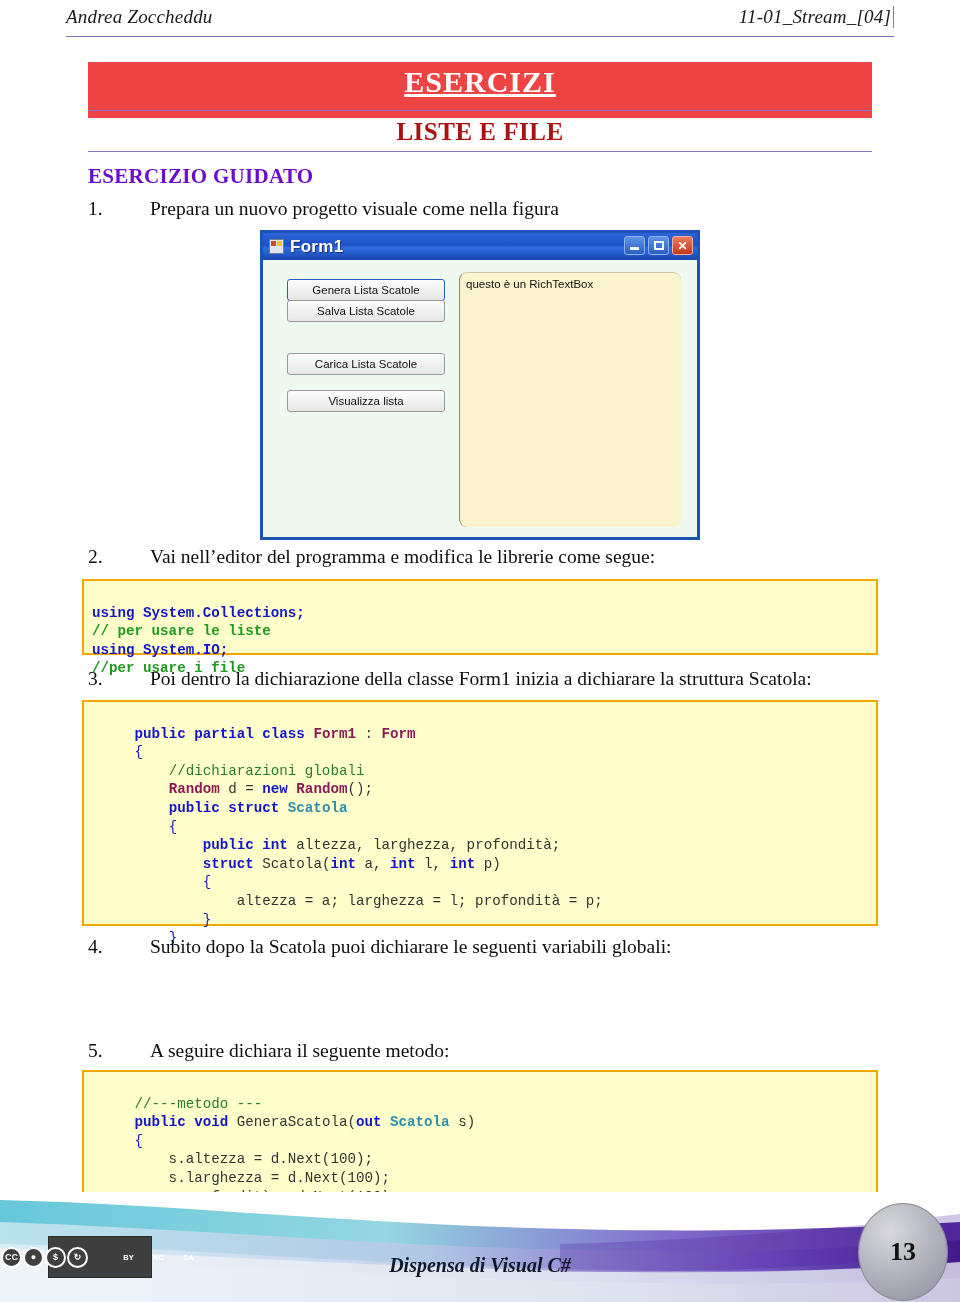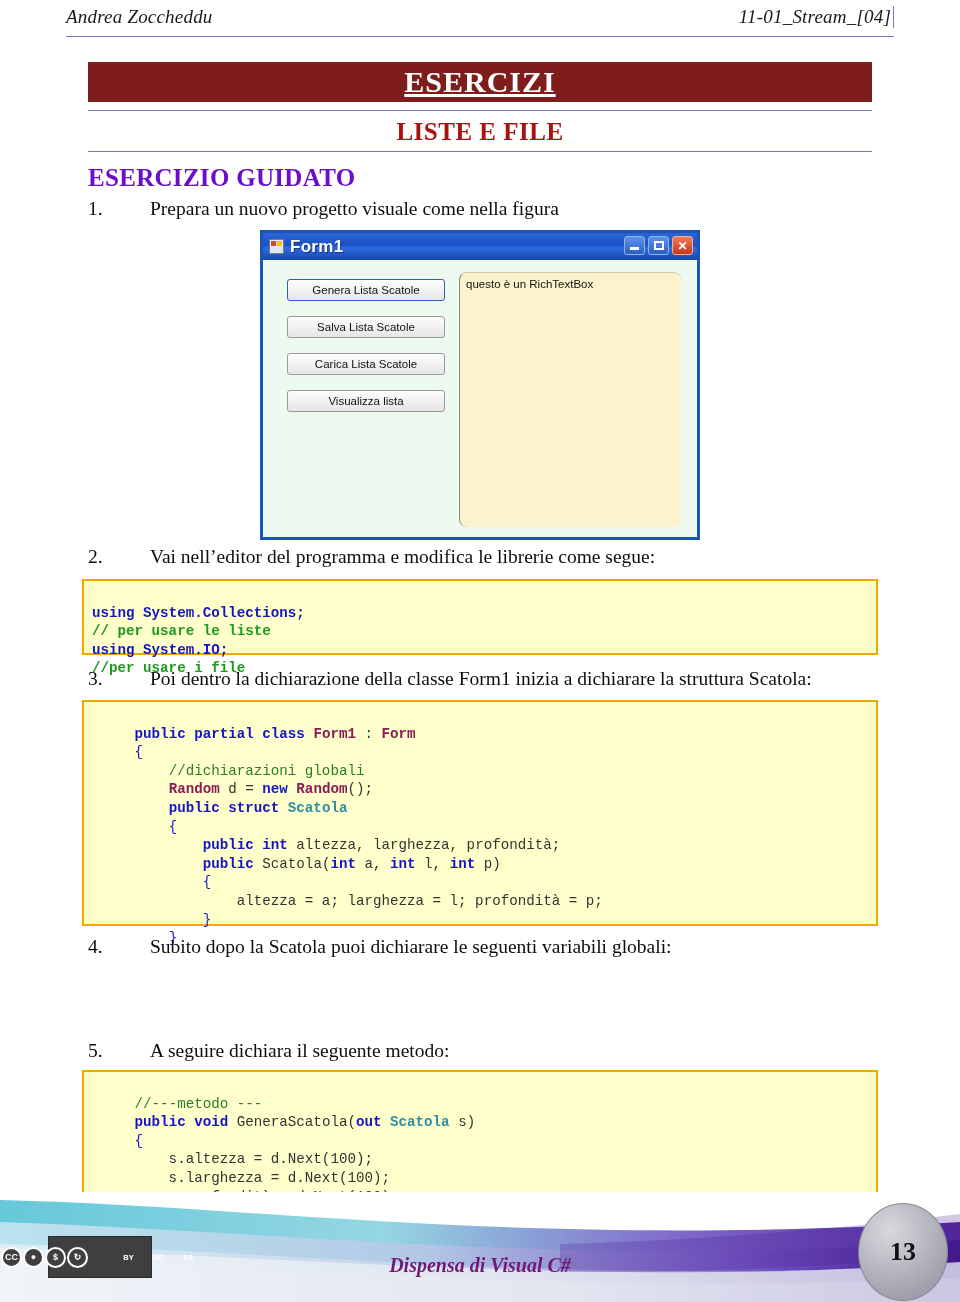--- a/index.html
+++ b/index.html
@@ -19,42 +19,42 @@
     border-bottom:1.5px solid #8a6fc4;
   }
   .doc-header .hdr-left,.doc-header .hdr-right{
     font-family:"Liberation Serif",serif;
     font-style:italic;font-size:19px;color:#1a1a1a;letter-spacing:.2px;
   }
   .doc-header .hdr-right{padding-right:2px;border-right:1.5px solid #8a6fc4;}
 
   
   .banner{
-    position:absolute;left:88px;top:62px;width:784px;height:40px;
-    background:#7f1d1d;
+    position:absolute;left:88px;top:62px;width:784px;height:56px;
+    background:#ef4444;
   }
   .banner-text{
     position:absolute;left:0;top:0;width:784px;height:39px;
     display:flex;align-items:center;justify-content:center;
     color:#ffffff;font-size:30px;font-weight:bold;
     font-family:"Liberation Serif",serif;
     text-decoration:underline;letter-spacing:1px;
   }
   .rule-a{position:absolute;left:88px;top:110px;width:784px;height:0;border-top:1.2px solid #8a6fc4;}
   .subtitle{
     position:absolute;left:88px;top:116px;width:784px;height:32px;
     display:flex;align-items:center;justify-content:center;
     color:#aa1111;font-size:25px;font-weight:bold;
     font-family:"Liberation Serif",serif;letter-spacing:.5px;
   }
   .rule-b{position:absolute;left:88px;top:151px;width:784px;height:0;border-top:1.2px solid #8a6fc4;}
 
   .section-label{
     position:absolute;left:88px;top:164px;
-    color:#6a0dce;font-size:25px;font-weight:bold;
+    color:#6a0dce;font-size:21px;font-weight:bold;
     font-family:"Liberation Serif",serif;letter-spacing:.3px;
   }
 
   
   .step{position:absolute;display:flex;font-size:19.5px;color:#0d0d0d;
         font-family:"Liberation Serif",serif;line-height:1.15;}
   .step .num{width:62px;flex:none;}
   .step .txt{flex:1;}
 
   
@@ -132,21 +132,21 @@
   .cc-circ{
     width:21px;height:21px;border-radius:50%;background:#3f3f3f;border:2px solid #ffffff;
     display:flex;align-items:center;justify-content:center;box-sizing:border-box;
     color:#ffffff;font-size:9px;font-weight:bold;font-family:"Liberation Sans",sans-serif;
   }
   .cc-labels{display:flex;gap:9px;margin-top:1px;color:#ffffff;
              font-size:7.5px;font-weight:bold;font-family:"Liberation Sans",sans-serif;}
   .cc-labels span{width:21px;text-align:center;}
   .footer-title{
     position:absolute;left:0;top:62px;width:960px;text-align:center;
-    color:#701a75;font-style:italic;font-weight:bold;font-size:20px;
+    color:#0f172a;font-style:italic;font-weight:bold;font-size:20px;
     font-family:"Liberation Serif",serif;
   }
   .pagecircle{
     position:absolute;right:12px;top:11px;width:88px;height:96px;border-radius:50%;
     background:radial-gradient(circle at 35% 28%,#d8d8de 0%,#b6b6c0 45%,#8e8e9c 100%);
     border:1px solid #8a8a96;
     display:flex;align-items:center;justify-content:center;
     color:#111;font-size:26px;font-weight:bold;font-family:"Liberation Serif",serif;
   }
 </style>
@@ -184,21 +184,21 @@
         <div class="fs-btn">
             <div class="fs-max"></div>
           </div>
         <div class="fs-btn close">
             <div class="gl">✕</div>
           </div>
       </div>
     </div>
     <div class="fs-body">
       <div class="fs-button first" style="top:19px;">Genera Lista Scatole</div>
-      <div class="fs-button" style="top:56px;">Salva Lista Scatole</div>
+      <div class="fs-button" style="top:40px;">Salva Lista Scatole</div>
       <div class="fs-button" style="top:93px;">Carica Lista Scatole</div>
       <div class="fs-button" style="top:130px;">Visualizza lista</div>
       <div class="fs-rtb">questo è un RichTextBox</div>
     </div>
   </div>
 
   <div class="step" style="left:88px;top:546px;width:784px;">
     <div class="num">2.</div>
     <div class="txt">Vai nell’editor del programma e modifica le librerie come segue:</div>
   </div>
@@ -215,21 +215,21 @@
   </div>
 
   <div class="codeblock" style="left:82px;top:700px;width:796px;height:226px;">
      <span class="kw">public partial class</span> <span class="ty">Form1</span> <span class="pl">:</span> <span class="ty">Form</span>
      <span class="br">{</span>
          <span class="cm">//dichiarazioni globali</span>
          <span class="ty">Random</span> d = <span class="kw">new</span> <span class="ty">Random</span>();
          <span class="kw">public struct</span> <span class="ty2">Scatola</span>
          <span class="br">{</span>
              <span class="kw">public int</span> altezza, larghezza, profondità;
-             <span class="kw">public</span> Scatola(<span class="kw">int</span> a, <span class="kw">int</span> l, <span class="kw">int</span> p)
+             <span class="kw">struct</span> Scatola(<span class="kw">int</span> a, <span class="kw">int</span> l, <span class="kw">int</span> p)
              <span class="br">{</span>
                  altezza = a; larghezza = l; profondità = p;
              <span class="br">}</span>
          <span class="br">}</span></div>
 
   <div class="step" style="left:88px;top:936px;width:790px;">
     <div class="num">4.</div>
     <div class="txt">Subito dopo la Scatola puoi dichiarare le seguenti variabili globali:</div>
   </div>
 

